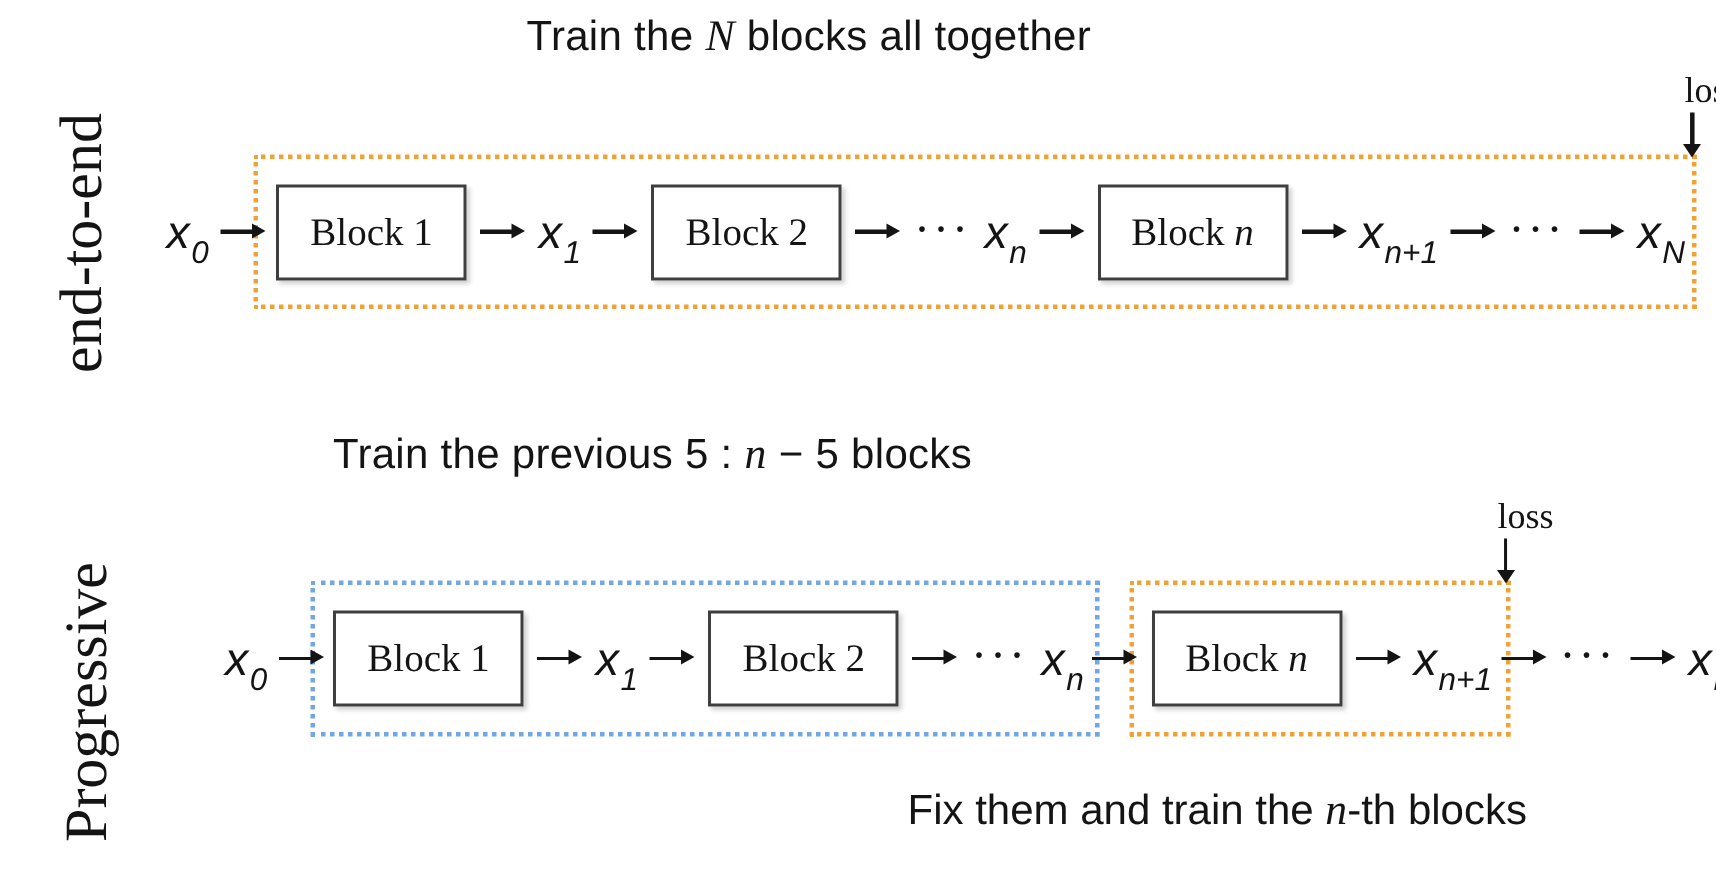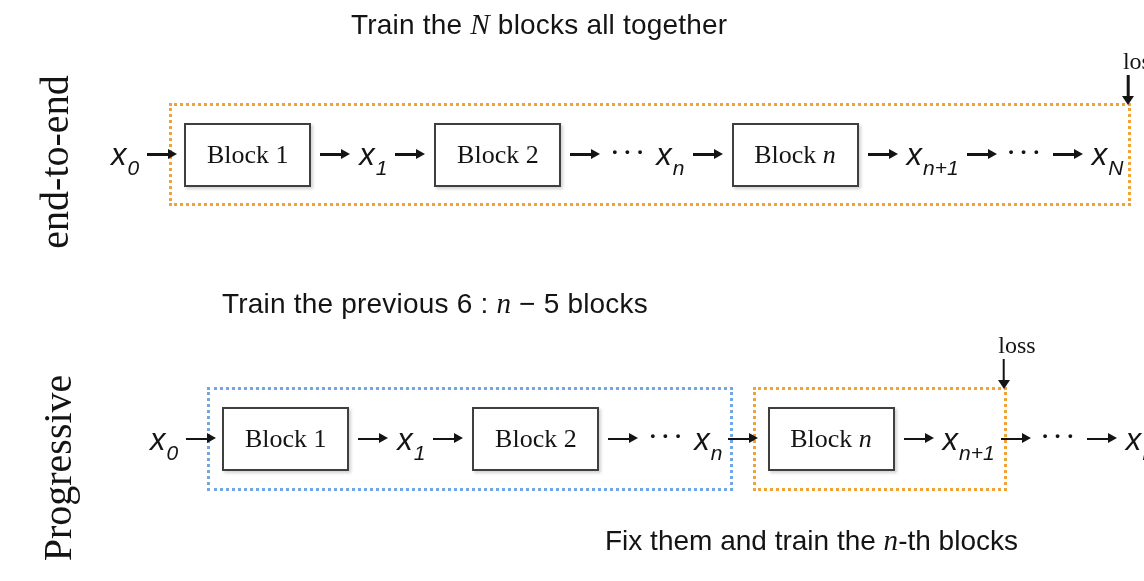--- a/index.html
+++ b/index.html
@@ -93,21 +93,21 @@
       <div class="block"><span>Block </span><span class="it">n</span></div>
       <span class="harrow"></span>
       <span class="mlabel"><span>x</span><sub>n+1</sub></span>
       <span class="harrow"></span>
       <span class="dots">···</span>
       <span class="harrow"></span>
       <span class="mlabel"><span>x</span><sub>N</sub></span>
     </div>
   </div>
 
-  <div class="title" style="left:202px; top:287px;"><span>Train the previous 6 : </span><span class="tmath">n</span><span> − 5 blocks</span></div>
+  <div class="title" style="left:202px; top:287px;"><span>Train the previous 5 : </span><span class="tmath">n</span><span> − 5 blocks</span></div>
 
   <div class="side-label" style="left:37px; top:468px;">Progressive</div>
 
   <div class="row" id="row-bottom">
     <span class="mlabel"><span>x</span><sub>0</sub></span>
     <span class="harrow cross" style="margin-right:-18px;"></span>
 
     <div class="group blue pad-blue">
       <div class="block"><span>Block </span><span>1</span></div>
       <span class="harrow"></span>

